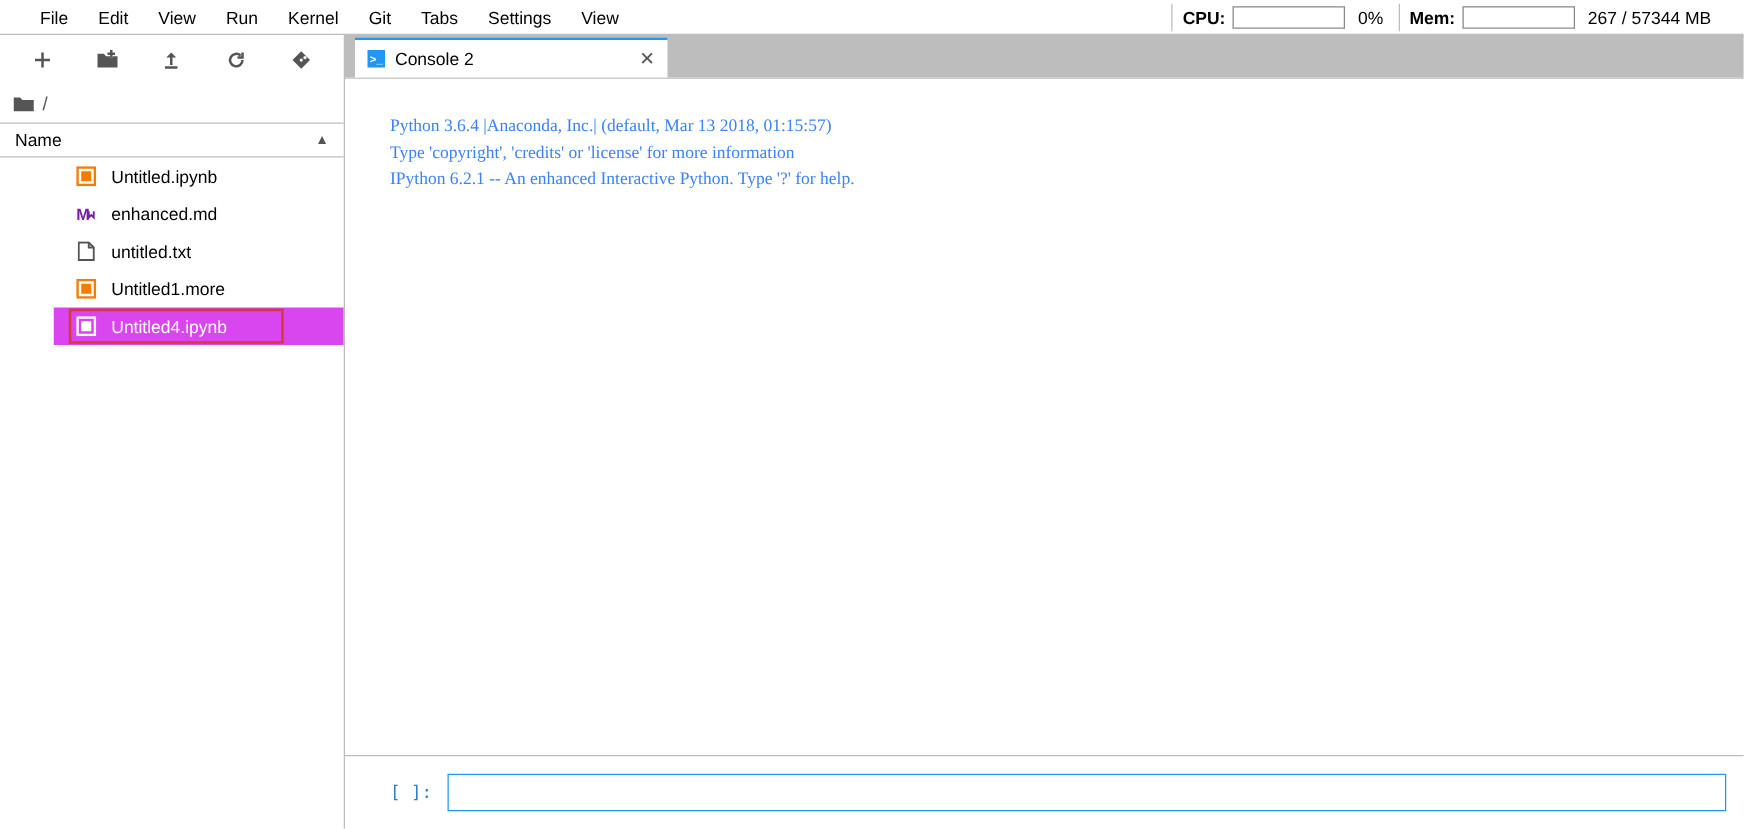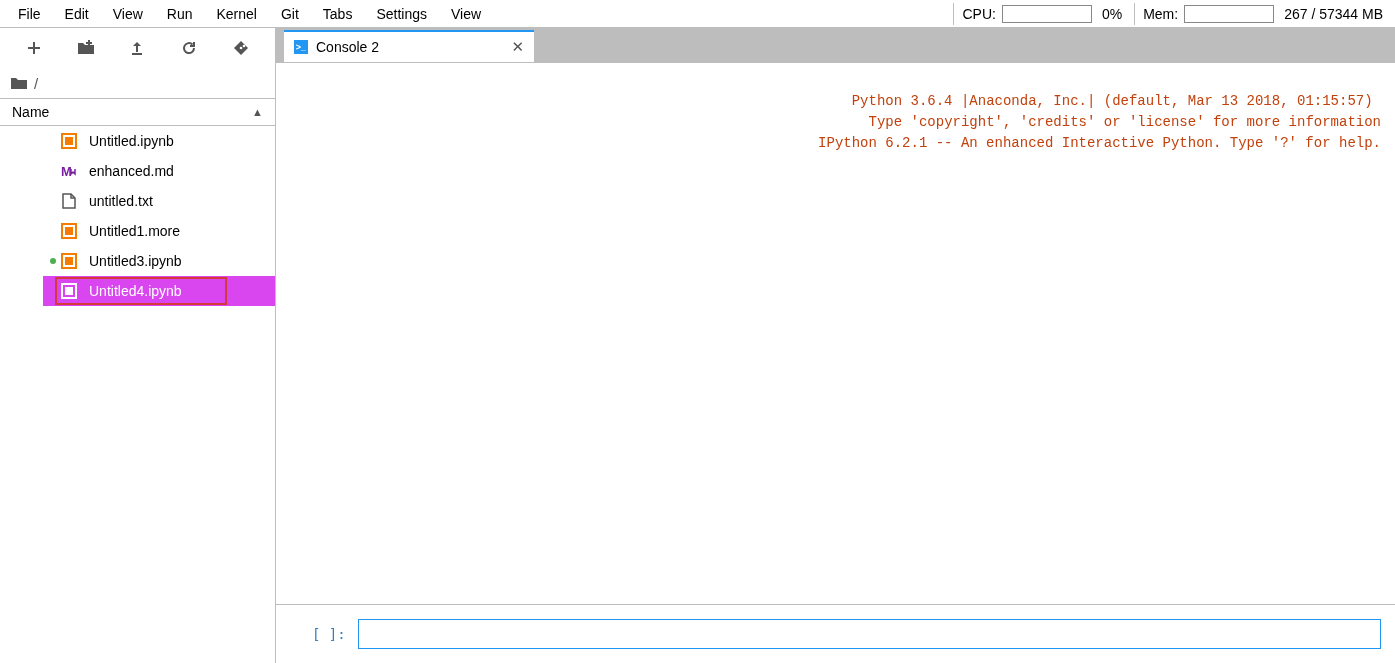--- a/index.html
+++ b/index.html
@@ -11,40 +11,40 @@
     width: 1395px;
     height: 663px;
     overflow: hidden;
   }
   
   .menubar {
     display: flex;
     align-items: center;
     height: 28px;
     border-bottom: 1px solid #bdbdbd;
-    padding: 0 6px;
+    padding: 0 20px;
   }
   .menubar .menu-item {
     padding: 4px 12px;
     cursor: pointer;
     font-size: 14px;
   }
   .menubar .spacer { flex: 1; }
   .status-group {
     display: flex;
     align-items: center;
     height: 100%;
   }
   .status-sep {
     width: 1px;
     height: 22px;
     background: #bdbdbd;
     margin: 0 6px;
   }
-  .status-label { font-size: 14px; padding: 0 2px; }
+  .status-label { font-size: 14px; padding: 0 2px; font-weight: bold; }
   .status-box {
     width: 90px;
     height: 18px;
     border: 1px solid #888;
     margin: 0 4px;
     display: inline-block;
     background: #fff;
   }
   .status-val { font-size: 14px; padding: 0 6px; }
 
@@ -185,27 +185,26 @@
 
   .console-area {
     flex: 1;
     display: flex;
     flex-direction: column;
     min-height: 0;
   }
   .console-output {
     flex: 1;
     padding: 28px 14px 10px 36px;
-    font-family: Liberation Mono, monospace;
+    font-family: Liberation Serif, serif;
     font-size: 14px;
     line-height: 1.5;
     white-space: pre;
-    color: #c2410c;
+    color: #3b82f6;
     overflow: auto;
-    text-align: right;
   }
   .console-input-area {
     border-top: 1px solid #bdbdbd;
     padding: 14px 14px 14px 36px;
     display: flex;
     align-items: center;
   }
   .prompt-label {
     font-family: "Menlo","Consolas", monospace;
     color: #307fc1;
@@ -327,30 +326,20 @@
       </div>
       <div class="file-row">
         <span class="ficon">
           <svg width="16" height="16" viewBox="0 0 16 16">
               <rect x="1" y="1" width="14" height="14" fill="none" stroke="#f57c00" stroke-width="2"></rect>
               <rect x="4" y="4" width="8" height="8" fill="#f57c00"></rect>
             </svg>
         </span>
         <span>Untitled1.more</span>
       </div>
-      <div class="file-row">
-        <span class="dot"></span>
-        <span class="ficon">
-          <svg width="16" height="16" viewBox="0 0 16 16">
-              <rect x="1" y="1" width="14" height="14" fill="none" stroke="#f57c00" stroke-width="2"></rect>
-              <rect x="4" y="4" width="8" height="8" fill="#f57c00"></rect>
-            </svg>
-        </span>
-        <span>Untitled3.ipynb</span>
-      </div>
       <div class="file-row selected">
         <span class="ficon">
           <svg width="16" height="16" viewBox="0 0 16 16">
               <rect x="1" y="1" width="14" height="14" fill="none" stroke="#fff" stroke-width="2"></rect>
               <rect x="4" y="4" width="8" height="8" fill="#fff"></rect>
             </svg>
         </span>
         <span>Untitled4.ipynb</span>
         <span class="highlight-box"></span>
       </div>

